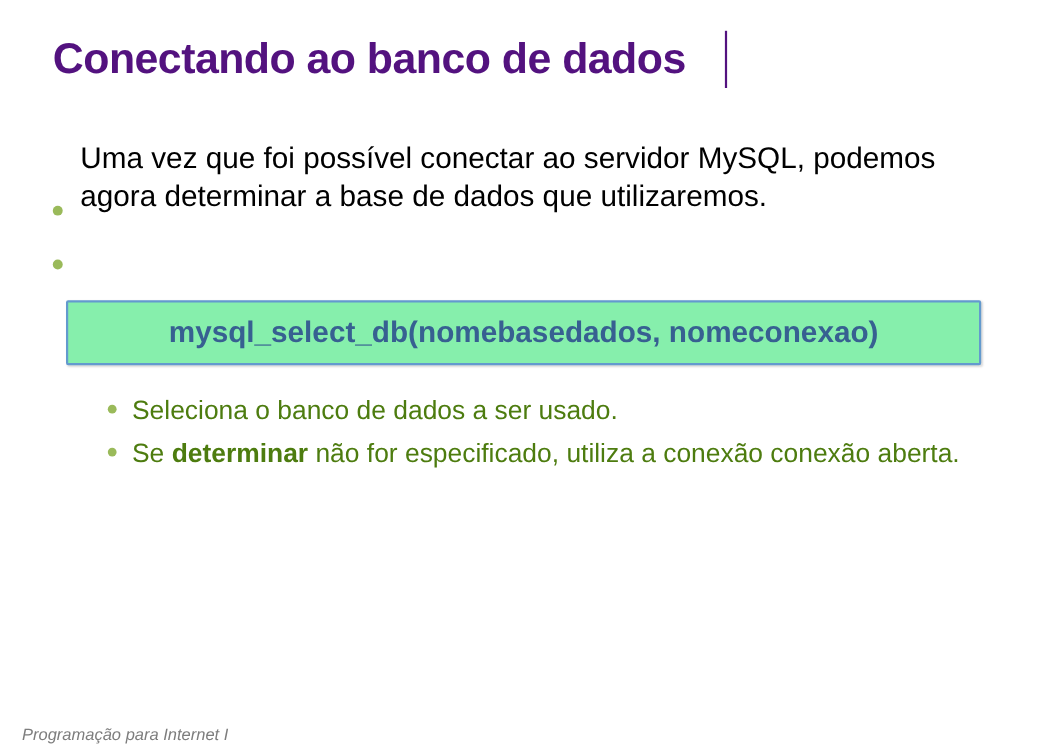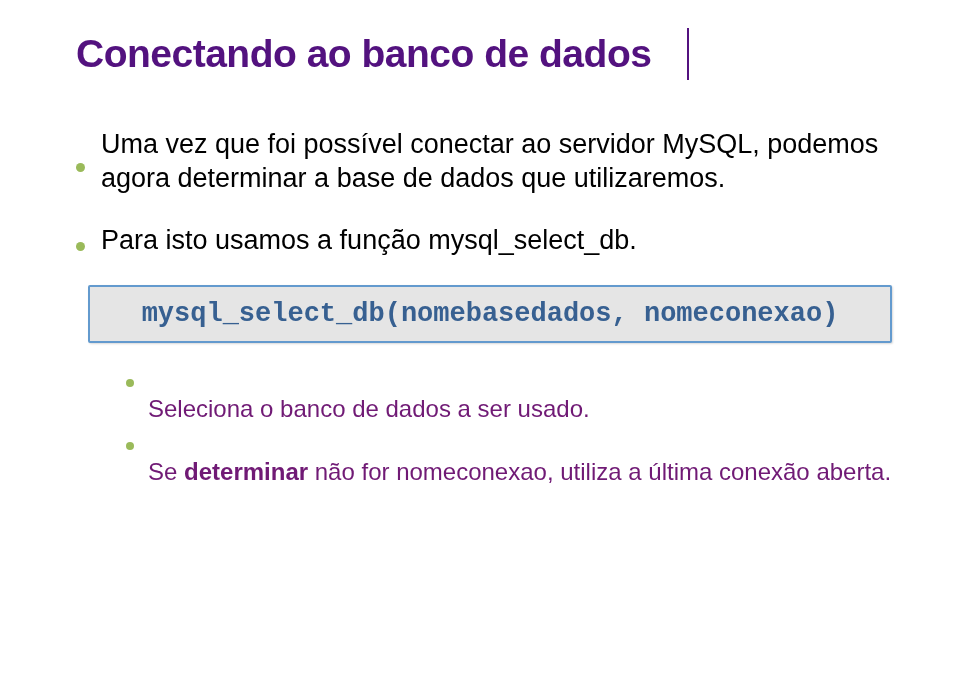--- a/index.html
+++ b/index.html
@@ -5,21 +5,21 @@
   * { margin: 0; padding: 0; box-sizing: border-box; }
   body {
     width: 960px;
     height: 687px;
     background: #fff;
     font-family: Arial, Helvetica, sans-serif;
     position: relative;
     overflow: hidden;
   }
   .slide {
-    padding: 28px 56px 0 76px;
+    padding: 28px 56px 0 48px;
     height: 100%;
     position: relative;
   }
   .title-row {
     display: flex;
     align-items: center;
   }
   .title {
     color: #53127f;
     font-size: 39px;
@@ -30,45 +30,44 @@
     width: 2px;
     height: 52px;
     background: #53127f;
     margin-left: 36px;
   }
   .body {
     margin-top: 48px;
   }
   .bullet {
     display: flex;
-    align-items: center;
+    align-items: flex-end;
     margin-bottom: 28px;
   }
   .dot {
     width: 9px;
     height: 9px;
     border-radius: 50%;
     background: #9aba5a;
     flex-shrink: 0;
     margin-top: 12px;
     margin-right: 16px;
   }
   .bullet-text {
     color: #000;
     font-size: 27px;
     line-height: 1.25;
   }
   .code-box {
     border: 2px solid #639ace;
     border-radius: 2px;
-    background: #e5e5e5;
+    background: #86efac;
     margin: 8px 12px 26px 12px;
     padding: 12px 16px;
     box-shadow: 1px 1px 2px rgba(0,0,0,0.15);
-    font-family: Liberation Mono, monospace;
   }
   .code-text {
     color: #376091;
     font-size: 27px;
     font-weight: bold;
     text-align: center;
   }
   .sub-list {
     padding-left: 50px;
   }
@@ -80,25 +79,24 @@
   .sub-dot {
     width: 8px;
     height: 8px;
     border-radius: 50%;
     background: #9aba5a;
     flex-shrink: 0;
     margin-top: 10px;
     margin-right: 14px;
   }
   .sub-text {
-    color: #701a75;
+    color: #4d7c0f;
     font-size: 24px;
     line-height: 1.3;
     text-align: justify;
-    margin-top: 24px;
   }
   .sub-text .bold { font-weight: bold; }
   .footer {
     position: absolute;
     bottom: 10px;
     left: 20px;
     right: 34px;
     display: flex;
     justify-content: space-between;
     font-size: 15px;
@@ -118,40 +116,40 @@
 
   <div class="body">
 
     <div class="bullet">
       <span class="dot"></span>
       <span class="bullet-text">Uma vez que foi possível conectar ao servidor MySQL, podemos agora determinar a base de dados que utilizaremos.</span>
     </div>
 
     <div class="bullet">
       <span class="dot"></span>
-      <span class="bullet-text">Para isto usamos a função mysql_select_db.</span>
     </div>
 
     <div class="code-box">
       <div class="code-text">mysql_select_db(nomebasedados, nomeconexao)</div>
     </div>
 
     <div class="sub-list">
 
       <div class="sub-bullet">
         <span class="sub-dot"></span>
         <span class="sub-text"><span>Seleciona o banco de dados a ser usado.</span><span class="bold"></span><span></span></span>
       </div>
 
 
       <div class="sub-bullet">
         <span class="sub-dot"></span>
-        <span class="sub-text"><span>Se </span><span class="bold">determinar</span><span> não for nomeconexao, utiliza a última conexão aberta.</span></span>
+        <span class="sub-text"><span>Se </span><span class="bold">determinar</span><span> não for especificado, utiliza a conexão conexão aberta.</span></span>
       </div>
 
     </div>
 
   </div>
 
   <div class="footer">
+    <span>Programação para Internet I</span>
   </div>
 
 </div>
 
 </body></html>

